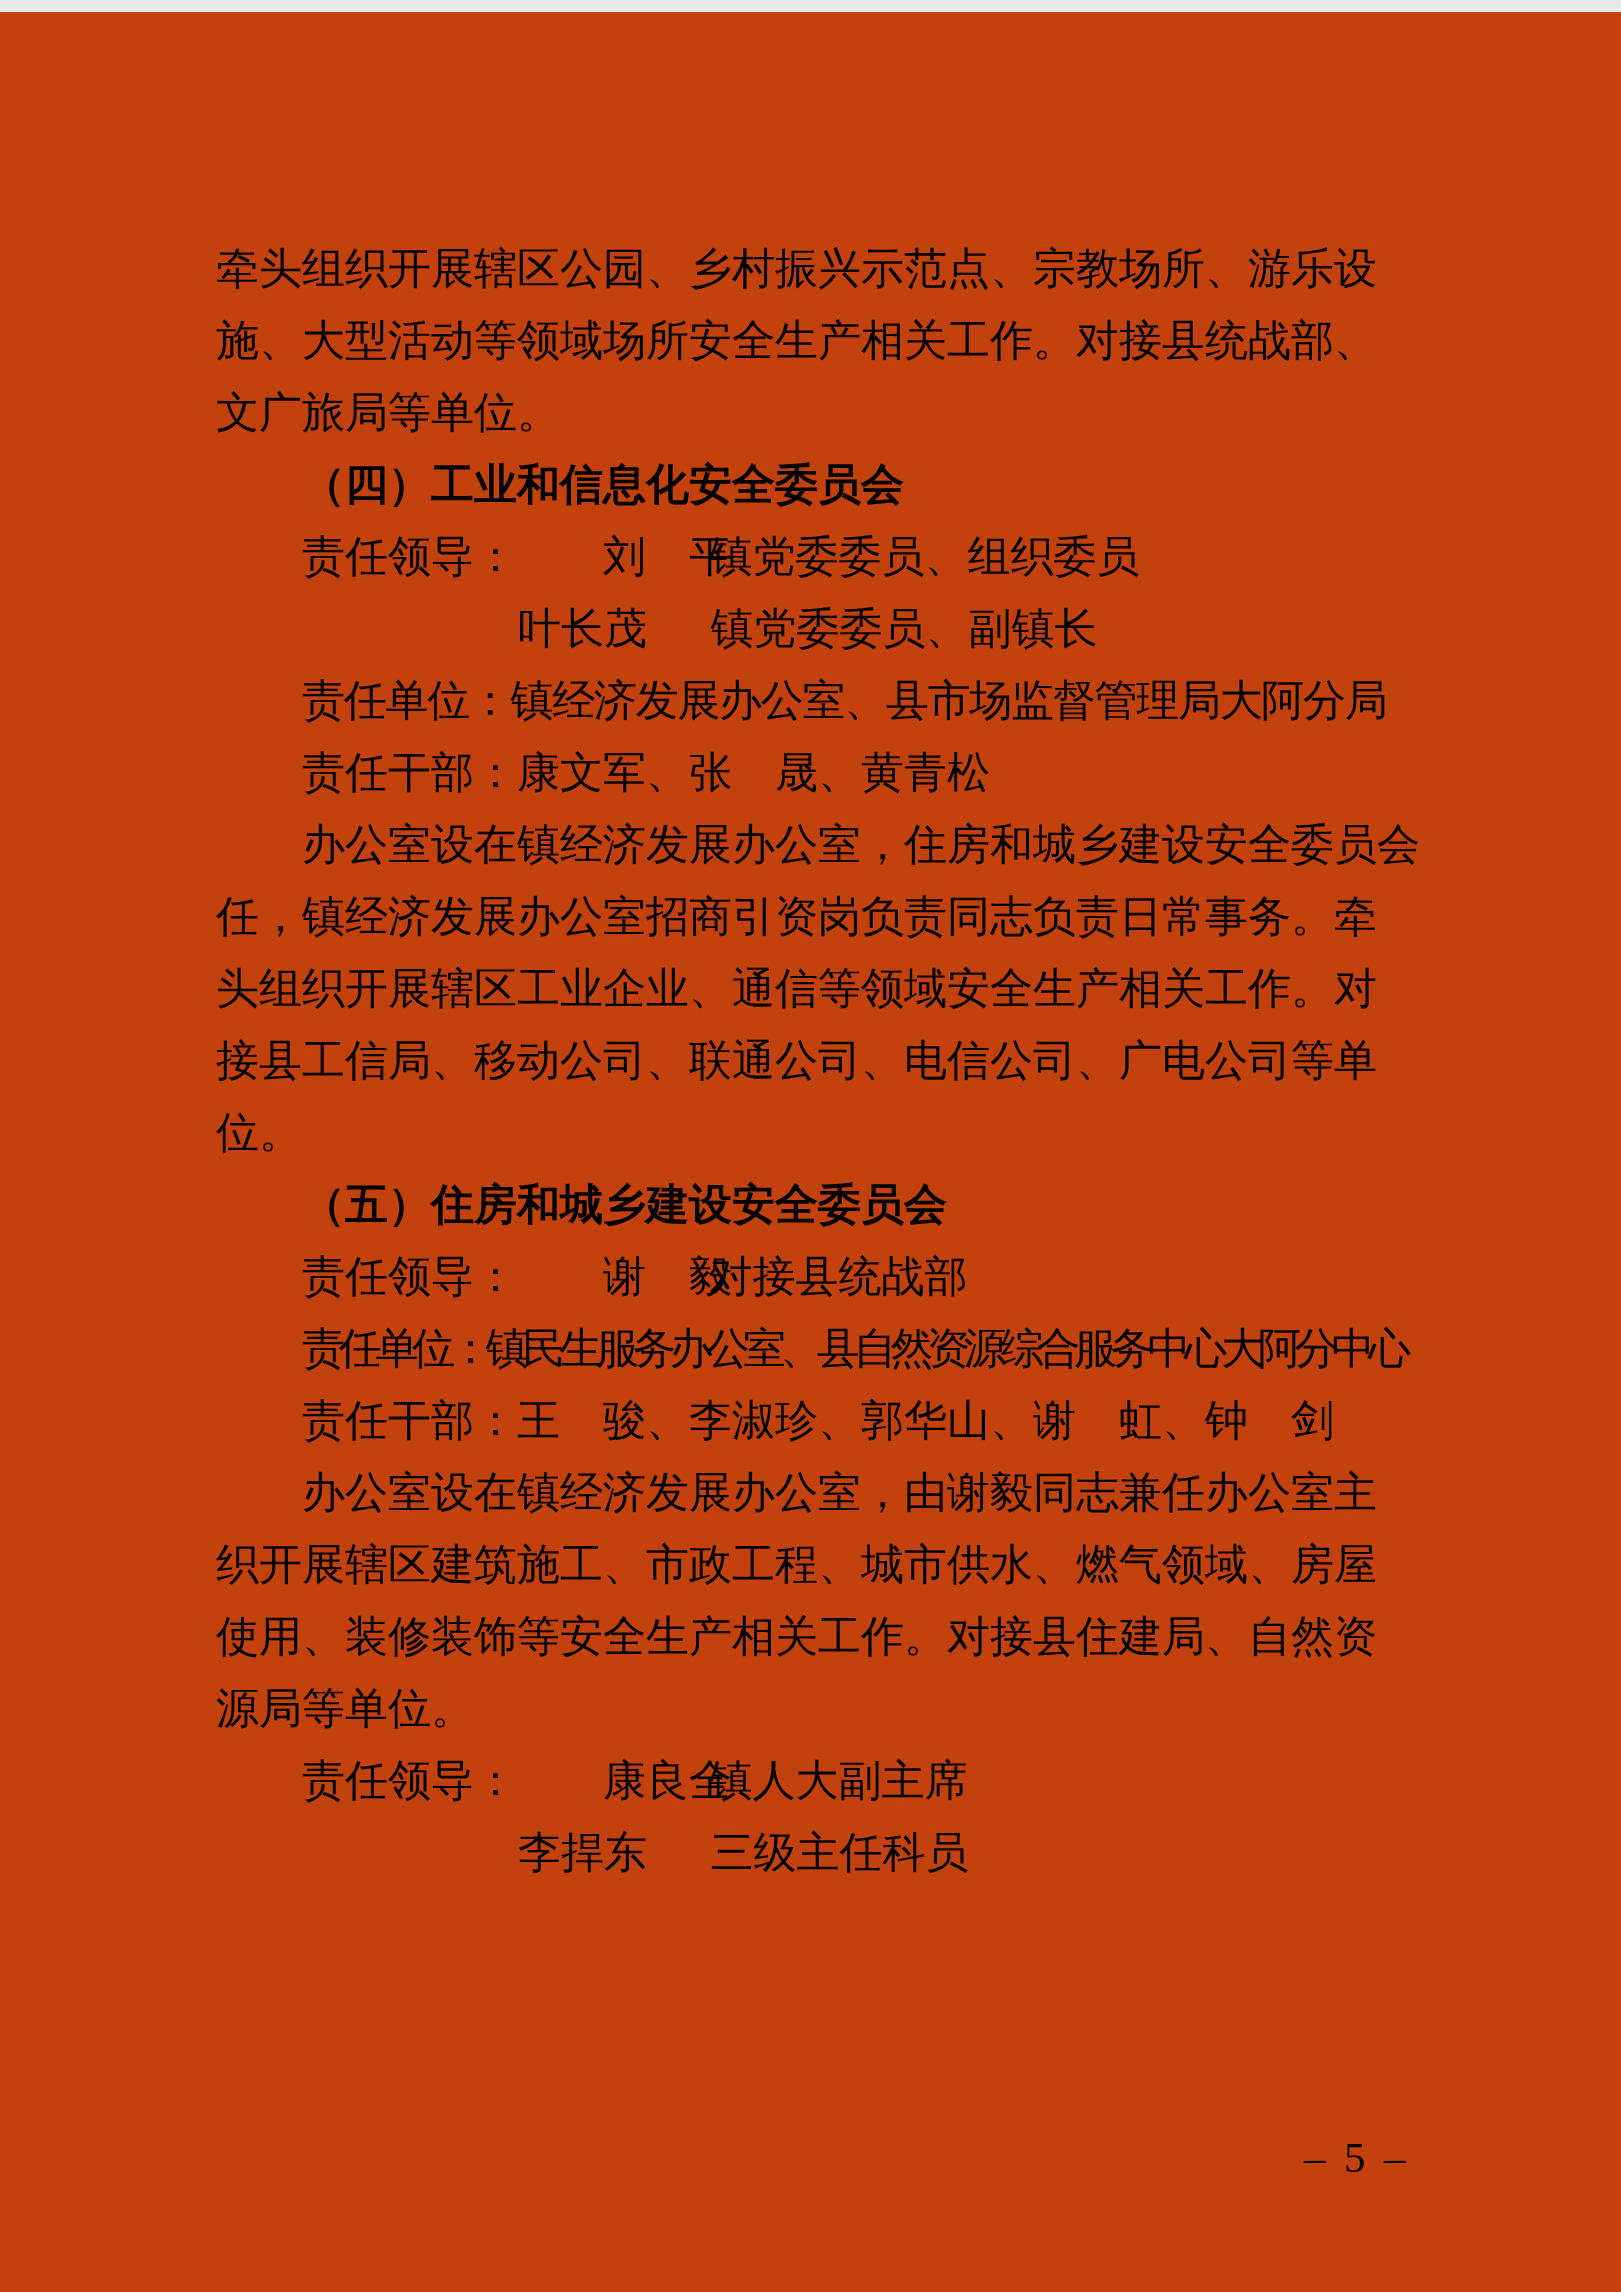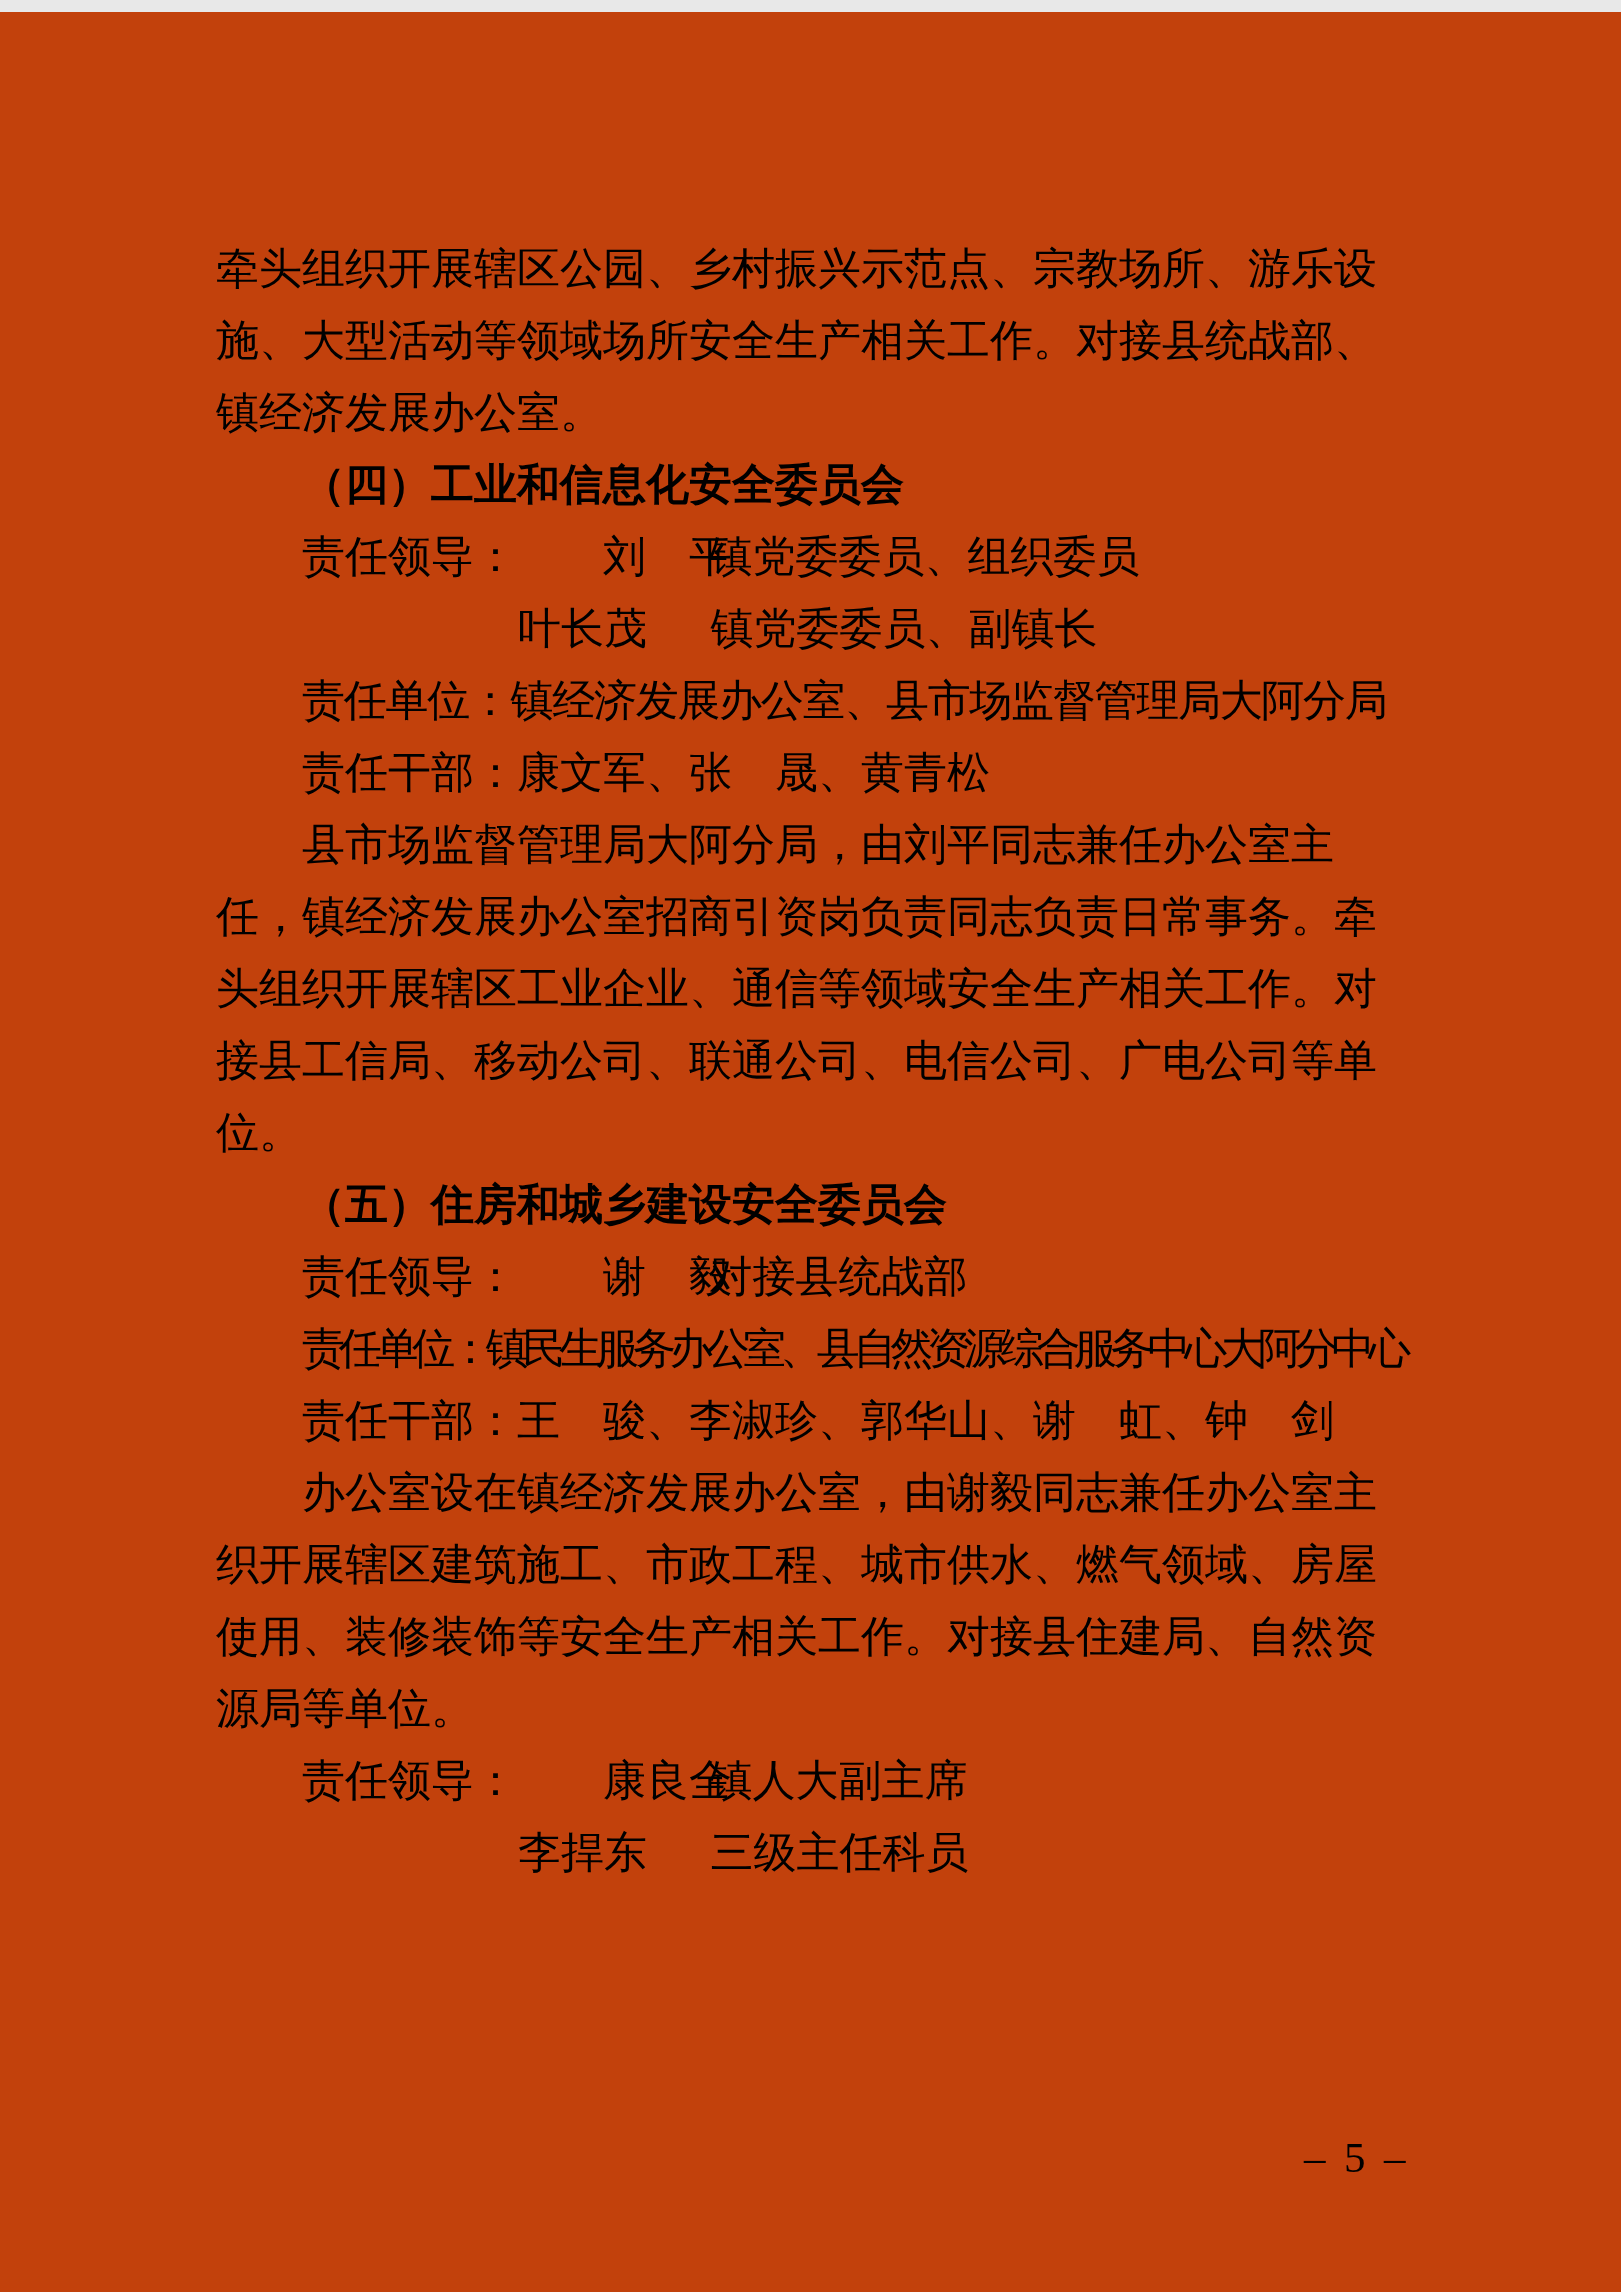--- a/index.html
+++ b/index.html
@@ -39,28 +39,28 @@
   }
 </style>
 </head>
 <body>
 
 <div class="page">
   <div class="content">
 
     <div class="line">牵头组织开展辖区公园、乡村振兴示范点、宗教场所、游乐设</div>
     <div class="line">施、大型活动等领域场所安全生产相关工作。对接县统战部、</div>
-    <div class="line">镇经济发展办公室。</div>
+    <div class="line">文广旅局等单位。</div>
 
     <div class="line heading">（四）工业和信息化安全委员会</div>
     <div class="line indent"><span class="label">责任领导：</span><span class="name-box">刘　平</span><span class="title">镇党委委员、组织委员</span></div>
     <div class="line name-line"><span class="name-box">叶长茂</span><span class="title">镇党委委员、副镇长</span></div>
     <div class="line indent condensed-slight"><span class="label">责任单位：</span><span>镇经济发展办公室、县市场监督管理局大阿分局</span></div>
     <div class="line indent"><span class="label">责任干部：</span><span>康文军、张　晟、黄青松</span></div>
-    <div class="line indent">县市场监督管理局大阿分局，由刘平同志兼任办公室主</div>
+    <div class="line indent">办公室设在镇经济发展办公室，住房和城乡建设安全委员会</div>
     <div class="line">任，镇经济发展办公室招商引资岗负责同志负责日常事务。牵</div>
     <div class="line">头组织开展辖区工业企业、通信等领域安全生产相关工作。对</div>
     <div class="line">接县工信局、移动公司、联通公司、电信公司、广电公司等单</div>
     <div class="line">位。</div>
 
     <div class="line heading">（五）住房和城乡建设安全委员会</div>
     <div class="line indent"><span class="label">责任领导：</span><span class="name-box">谢　毅</span><span class="title">对接县统战部</span></div>
     <div class="line indent condensed"><span class="label">责任单位：</span><span>镇民生服务办公室、县自然资源综合服务中心大阿分中心</span></div>
     <div class="line indent"><span class="label">责任干部：</span><span>王　骏、李淑珍、郭华山、谢　虹、钟　剑</span></div>
     <div class="line indent">办公室设在镇经济发展办公室，由谢毅同志兼任办公室主</div>

